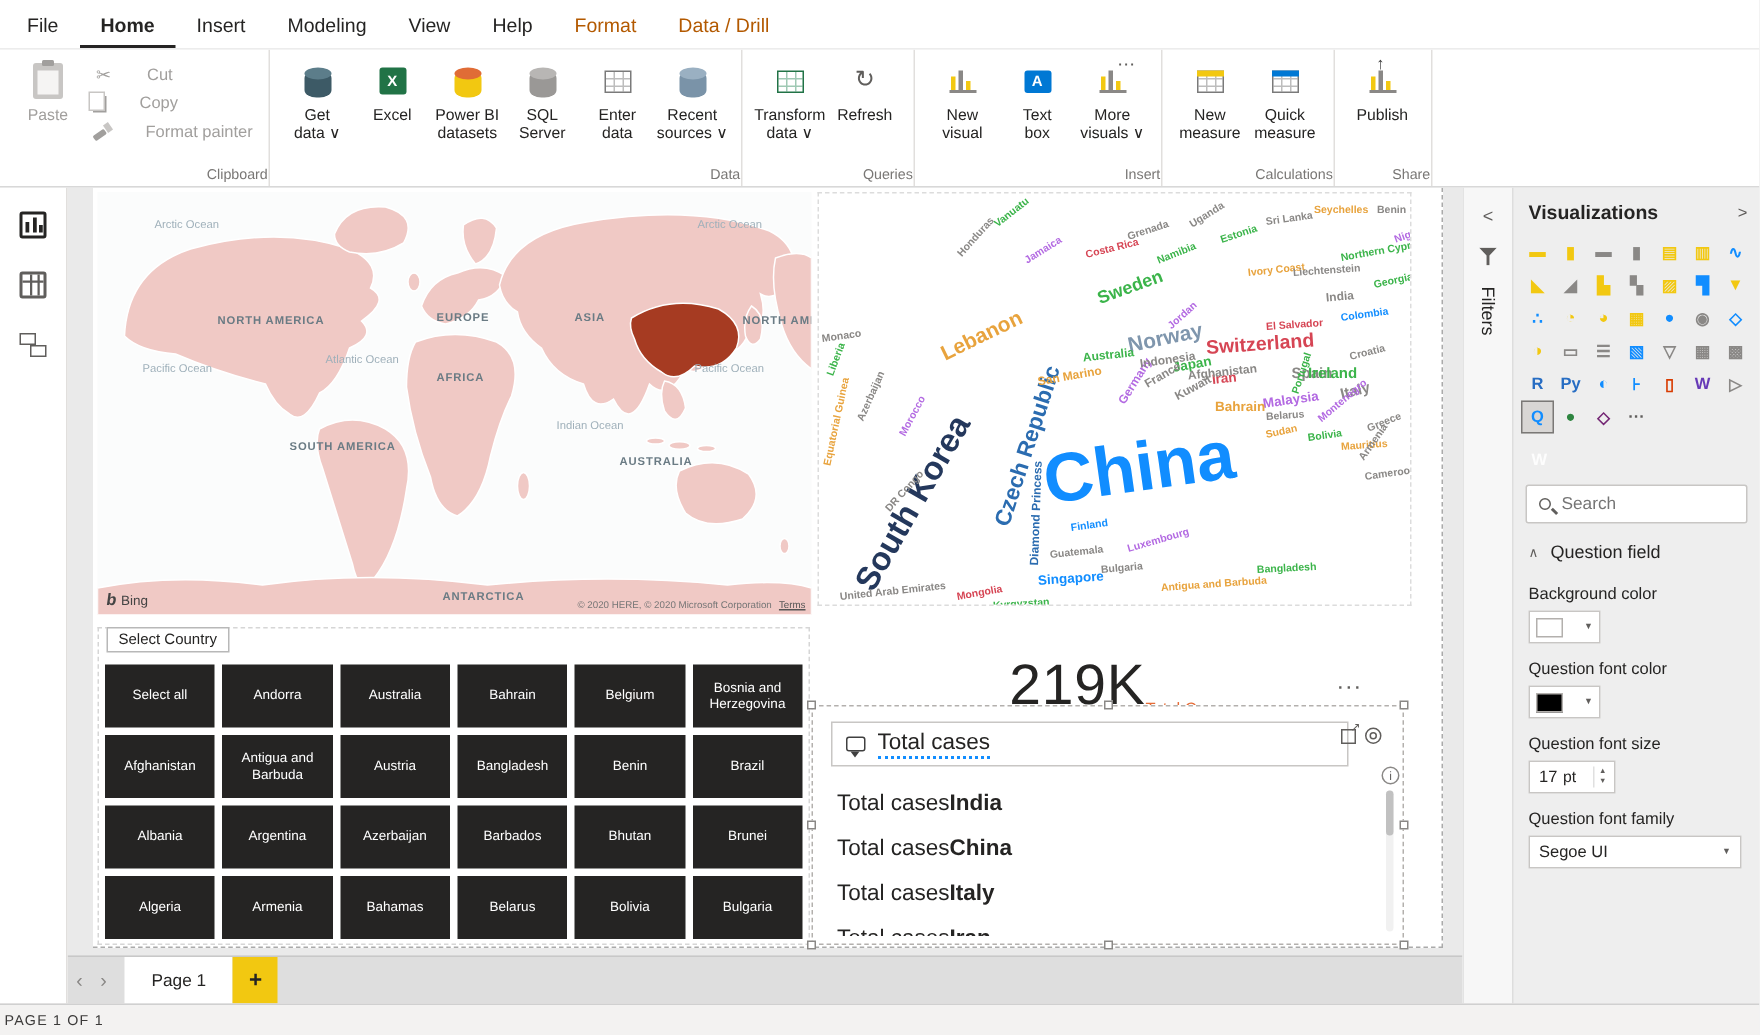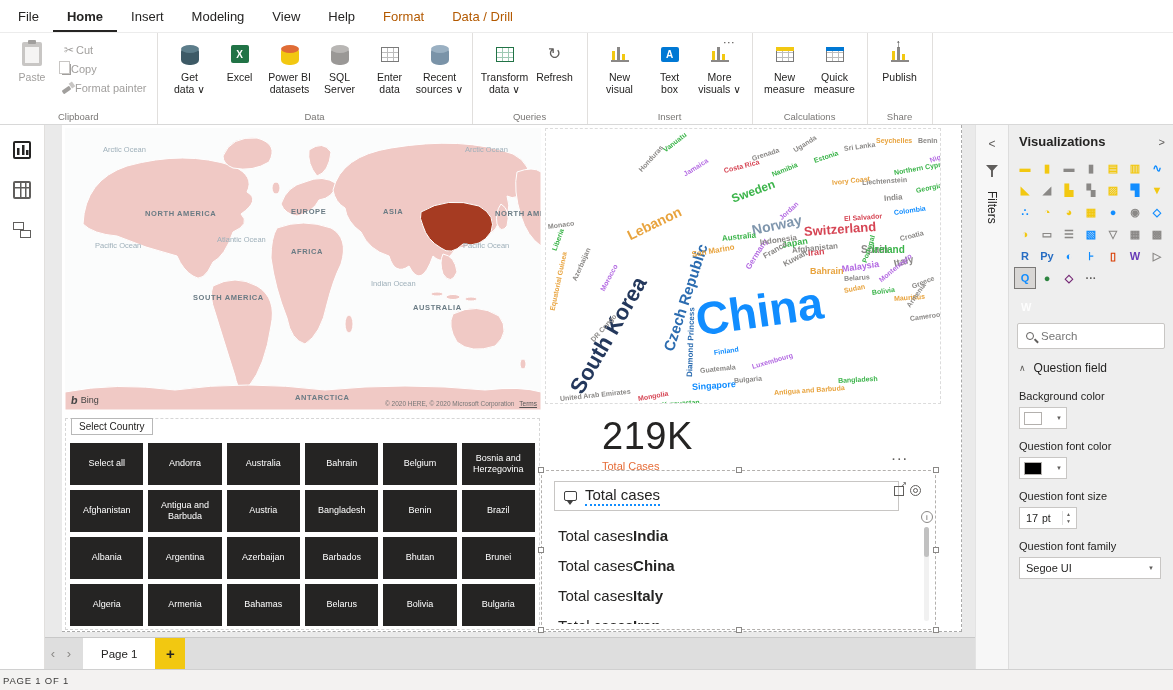--- a/index.html
+++ b/index.html
@@ -10,27 +10,27 @@
   
   #menubar{position:absolute;left:0;top:0;width:100%;height:33px;background:#fff;display:flex;align-items:stretch;padding-left:4px;border-bottom:1px solid #ececec;z-index:5}
   .menu-tab{padding:0 14px;display:flex;align-items:center;font-size:13px;color:#252423;cursor:pointer}
   .menu-tab.active{font-weight:700;box-shadow:inset 0 -2px 0 #252423}
   .menu-tab.ctx{color:#b35900}
 
   
   #ribbon{position:absolute;left:0;top:33px;width:100%;height:92px;background:#fff;border-bottom:1px solid #d8d8d8;display:flex;z-index:4}
   .rgroup{position:relative;border-right:1px solid #e1dfdd;padding:5px 8px 16px}
   .rgroup-content{display:flex;align-items:flex-start;gap:2px;height:100%}
-  .gname{position:absolute;bottom:2px;left:0;right:0;text-align:center;font-size:9.5px;color:#797775}
+  .gname{position:absolute;bottom:2px;left:0;right:0;text-align:right;font-size:9.5px;color:#797775}
   .bigbtn{width:48px;display:flex;flex-direction:column;align-items:center;gap:4px;padding-top:3px;cursor:pointer;border-radius:2px}
   .icwrap{height:26px;display:flex;align-items:center;justify-content:center}
   .blabel{font-size:10.5px;line-height:1.18;color:#252423;text-align:center;white-space:pre-line}
   .bigbtn.disabled .blabel{color:#a19f9d}
   .smallcol{display:flex;flex-direction:column;gap:6px;padding:5px 2px 0 4px}
-  .smallbtn{display:flex;align-items:center;gap:0;font-size:11px;color:#a19f9d;cursor:pointer;white-space:nowrap}
+  .smallbtn{display:flex;align-items:center;gap:22px;font-size:11px;color:#a19f9d;cursor:pointer;white-space:nowrap}
   .ric-s{display:inline-flex;width:14px;height:14px;align-items:center;justify-content:center}
 
   
   .ic-paste{width:20px;height:24px;background:#c8c6c4;border-radius:2px;position:relative}
   .ic-paste::before{content:"";position:absolute;left:3px;top:5px;width:14px;height:16px;background:#f5f4f3}
   .ic-paste::after{content:"";position:absolute;left:6px;top:-2px;width:8px;height:4px;background:#a19f9d;border-radius:1px}
   .gi-cut::before{content:"✂";color:#a19f9d;font-size:12px}
   .gi-copy{width:9px;height:11px;border:1px solid #a19f9d;background:#fff;position:relative}
   .gi-copy::before{content:"";position:absolute;left:-4px;top:-4px;width:9px;height:11px;border:1px solid #c8c6c4;background:#fff}
   .gi-brush{width:13px;height:13px;position:relative}
@@ -96,21 +96,21 @@
   #bing-attr{position:absolute;left:6px;bottom:4px;display:flex;align-items:center;gap:3px;font-size:9px;color:#444}
   #bing-attr .blogo{font-weight:700;font-size:11px;transform:skewX(-8deg)}
   #map-copyright{position:absolute;right:4px;bottom:3px;font-size:6.5px;color:#777}
   #map-copyright .terms{text-decoration:underline;color:#555;margin-left:3px}
 
   
   #wordcloud-visual{position:absolute;left:483px;top:3px;width:396px;height:276px;background:#fff;border:1px dashed #dcdcdc;overflow:hidden}
   .wc-word{position:absolute;white-space:nowrap;transform-origin:0 50%;font-weight:600;line-height:1}
 
   
-  #card-visual{position:absolute;left:540px;top:282px;width:290px;height:72px;display:flex;flex-direction:column;align-items:flex-start;justify-content:center;background:#fff}
+  #card-visual{position:absolute;left:540px;top:282px;width:290px;height:72px;display:flex;flex-direction:row;align-items:flex-end;justify-content:center;background:#fff}
   #card-value{font-size:38px;color:#252423;letter-spacing:.5px}
   #card-label{font-size:11px;color:#E66C37;margin-top:2px}
 
   
   #slicer-visual{position:absolute;left:3px;top:293px;width:475px;height:212px;background:#fff;border:1px dashed #d6d6d6;padding:24px 4px 20px}
   #slicer-title{position:absolute;left:5px;top:-1px;font-size:10px;color:#252423;background:#fff;border:1px solid #b8b8b8;padding:2px 7px}
   #slicer-grid{display:grid;grid-template-columns:repeat(6,1fr);gap:5px}
   .slicer-btn{background:#252423;color:#fff;font-size:9px;min-height:42px;display:flex;align-items:center;justify-content:center;text-align:center;line-height:1.25;padding:2px 3px;cursor:pointer}
   #slicer-next{position:absolute;right:-11px;top:50%;color:#8a8886;font-size:14px;cursor:pointer}
 

